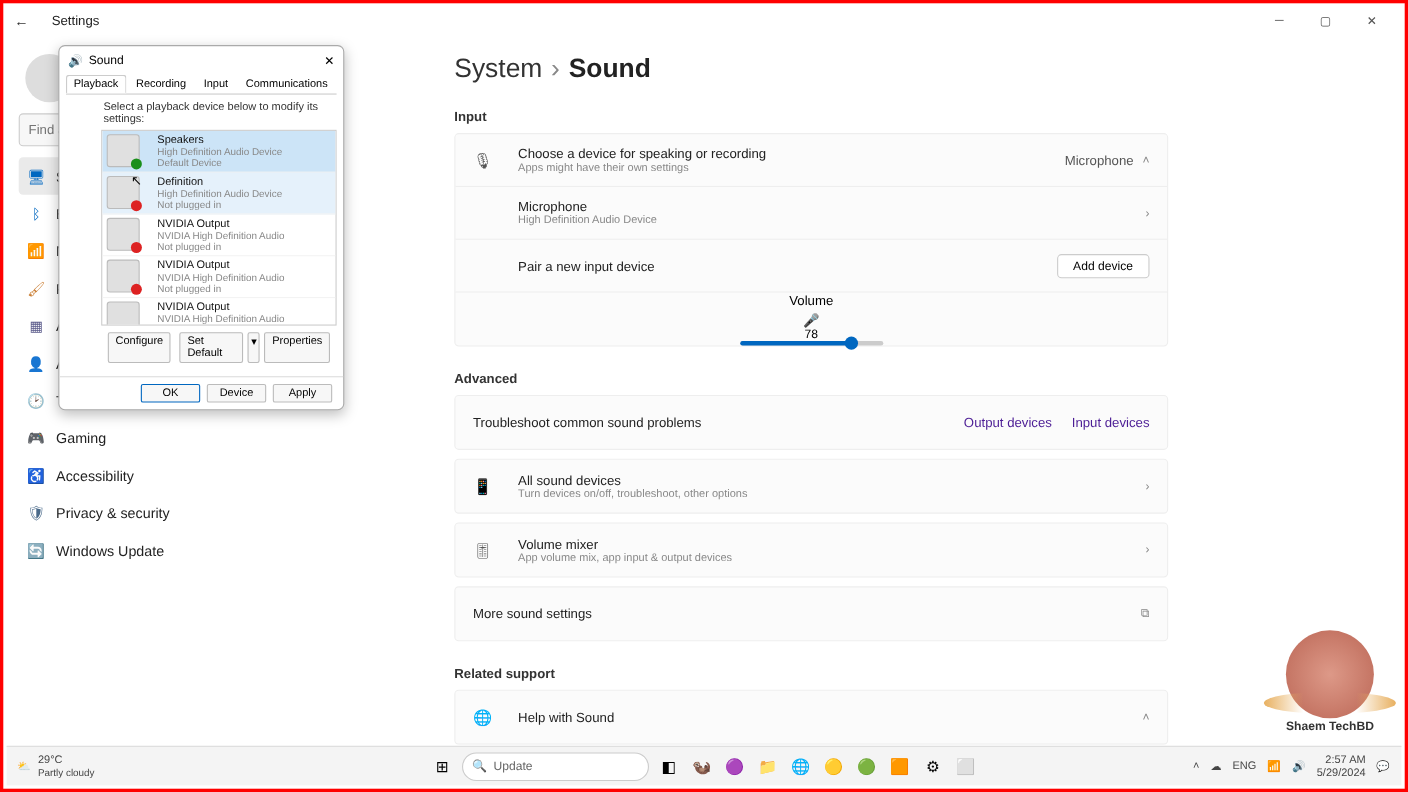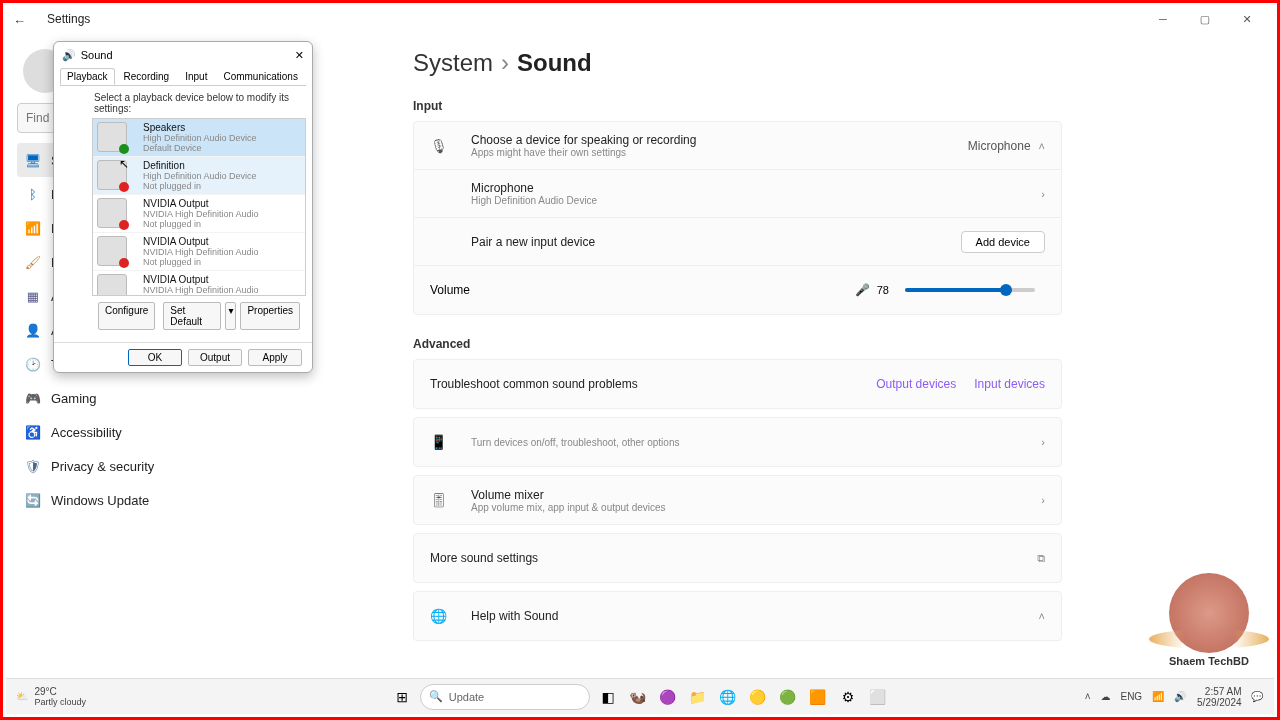--- a/index.html
+++ b/index.html
@@ -36,25 +36,25 @@
 .row { display:flex; align-items:center; height:48px; padding:0 16px; border-bottom:1px solid #eee; }
 .row:last-child { border-bottom:none; }
 .row .ic { width:22px; font-size:14px; color:#555; }
 .row .txtcol { flex:1; margin-left:19px; }
 .row .txtcol .t1 { font-size:12px; color:#222; }
 .row .txtcol .t2 { font-size:10px; color:#888; }
 .row .rlabel { font-size:12px; color:#555; margin-right:8px; }
 .row .chev { font-size:11px; color:#888; }
 .btn { background:#fff; border:1px solid #ccc; border-radius:4px; padding:4px 14px; font-size:11px; }
 
-.volrow { display:flex; align-items:center; height:48px; padding:0 16px; }
+.volrow { display:flex; align-items:center; height:48px; padding:0 16px;flex-direction:column; }
 .volrow .slider { flex:1; height:4px; background:#ccc; border-radius:2px; position:relative; margin:0 10px; }
 .volrow .slider .fill { position:absolute; left:0; top:0; height:100%; background:#0067c0; border-radius:2px; }
 .volrow .slider .thumb { position:absolute; top:-4px; width:12px; height:12px; background:#0067c0; border-radius:50%; transform:translateX(-50%); }
-.link { color:#8b5cf6; font-size:12px; }
+.link { color:#4c1d95; font-size:12px; }
 
 
 .dialog { position:absolute; left:50px; top:38px; width:260px; background:#fff; border:1px solid #aaa; border-radius:6px; box-shadow:0 4px 12px rgba(0,0,0,.25); z-index:50; }
 .dlghdr { display:flex; align-items:center; height:26px; padding:0 8px; font-size:11px; }
 .dlghdr .x { margin-left:auto; font-size:11px; }
 .tabs { display:flex; gap:2px; padding:0 6px; font-size:10px; }
 .tabs span { padding:2px 6px; border:1px solid transparent; }
 .tabs span.sel { border-color:#ccc; border-bottom-color:#fff; background:#fff; border-radius:3px 3px 0 0; }
 .tabline { height:1px; background:#ccc; margin:0 6px; }
 .dlgbody { padding:6px 6px; font-size:10px;margin-left:32px; }
@@ -79,21 +79,21 @@
 
 
 .taskbar { position:absolute; left:3px; right:3px; bottom:3px; height:36px; background:#f4f4f4; border-top:1px solid #ddd; display:flex; align-items:center; padding:0 10px; }
 .taskbar .weather { display:flex; align-items:center; gap:6px; font-size:10px; color:#444; }
 .taskbar .center { position:absolute; left:50%; transform:translateX(-50%); display:flex; align-items:center; gap:6px; }
 .taskbar .center .tico { width:24px; height:24px; display:flex; align-items:center; justify-content:center; font-size:14px; }
 .taskbar .searchbar { width:170px; height:26px; background:#fff; border:1px solid #ccc; border-radius:14px; display:flex; align-items:center; padding:0 8px; font-size:11px; color:#666; gap:6px; }
 .taskbar .tray { margin-left:auto; display:flex; align-items:center; gap:10px; font-size:10px; color:#444; }
 .clock { text-align:right; line-height:11px; }
 
-.logo { position:absolute; right:28px; bottom:50px; font-size:11px; font-weight:700; color:#333; text-align:left; }
+.logo { position:absolute; right:28px; bottom:50px; font-size:11px; font-weight:700; color:#333; text-align:right; }
 .logo .circle { width:80px; height:80px; background:radial-gradient(circle,#d98,#b65); border-radius:50%; margin:0 auto 2px; position:relative; }
 .logo .wings { position:absolute; left:-20px; right:-20px; bottom:4px; height:20px; background:linear-gradient(90deg,#e8b060, transparent 30%, transparent 70%, #e8b060); border-radius:50%; }
 
 .cursor { position:absolute; left:116px; top:154px; z-index:60; font-size:12px; pointer-events:none; }
 </style>
 </head>
 <body>
 
 <div class="titlebar">
   <span class="back">←</span>
@@ -207,20 +207,21 @@
           <div class="t1">Troubleshoot common sound problems</div>
         </div>
       <span class="link" style="margin-right:18px">Output devices</span>
       <span class="link">Input devices</span>
     </div>
   </div>
   <div class="card">
     <div class="row">
       <span class="ic">📱</span>
       <div class="txtcol">
+        <div class="t1">All sound devices</div>
         <div class="t2">Turn devices on/off, troubleshoot, other options</div>
       </div>
       <span class="chev">›</span>
     </div>
   </div>
   <div class="card">
     <div class="row">
       <span class="ic">🎚</span>
       <div class="txtcol">
         <div class="t1">Volume mixer</div>
@@ -231,20 +232,21 @@
   </div>
   <div class="card">
     <div class="row">
       <div class="txtcol" style="margin-left:0">
           <div class="t1">More sound settings</div>
         </div>
       <span class="chev">⧉</span>
     </div>
   </div>
 
+  <div class="sect">Related support</div>
   <div class="card">
     <div class="row">
       <span class="ic">🌐</span>
       <div class="txtcol">
           <div class="t1">Help with Sound</div>
         </div>
       <span class="chev">˄</span>
     </div>
 
   </div>
@@ -319,21 +321,21 @@
     <div class="dlgbtns">
       <span class="dlgbtn sm">Configure</span>
       <span class="sp"></span>
       <span class="dlgbtn sm">Set Default</span>
       <span class="dlgbtn sm" style="padding:2px 2px">▾</span>
       <span class="dlgbtn sm">Properties</span>
     </div>
   </div>
   <div class="dlgfoot">
     <span class="dlgbtn primary">OK</span>
-    <span class="dlgbtn">Output</span>
+    <span class="dlgbtn">Device</span>
     <span class="dlgbtn">Apply</span>
   </div>
 </div>
 
 <div class="cursor">↖</div>
 
 <div class="logo">
   <div style="position:relative">
       <div class="circle"></div>
       <div class="wings"></div>

